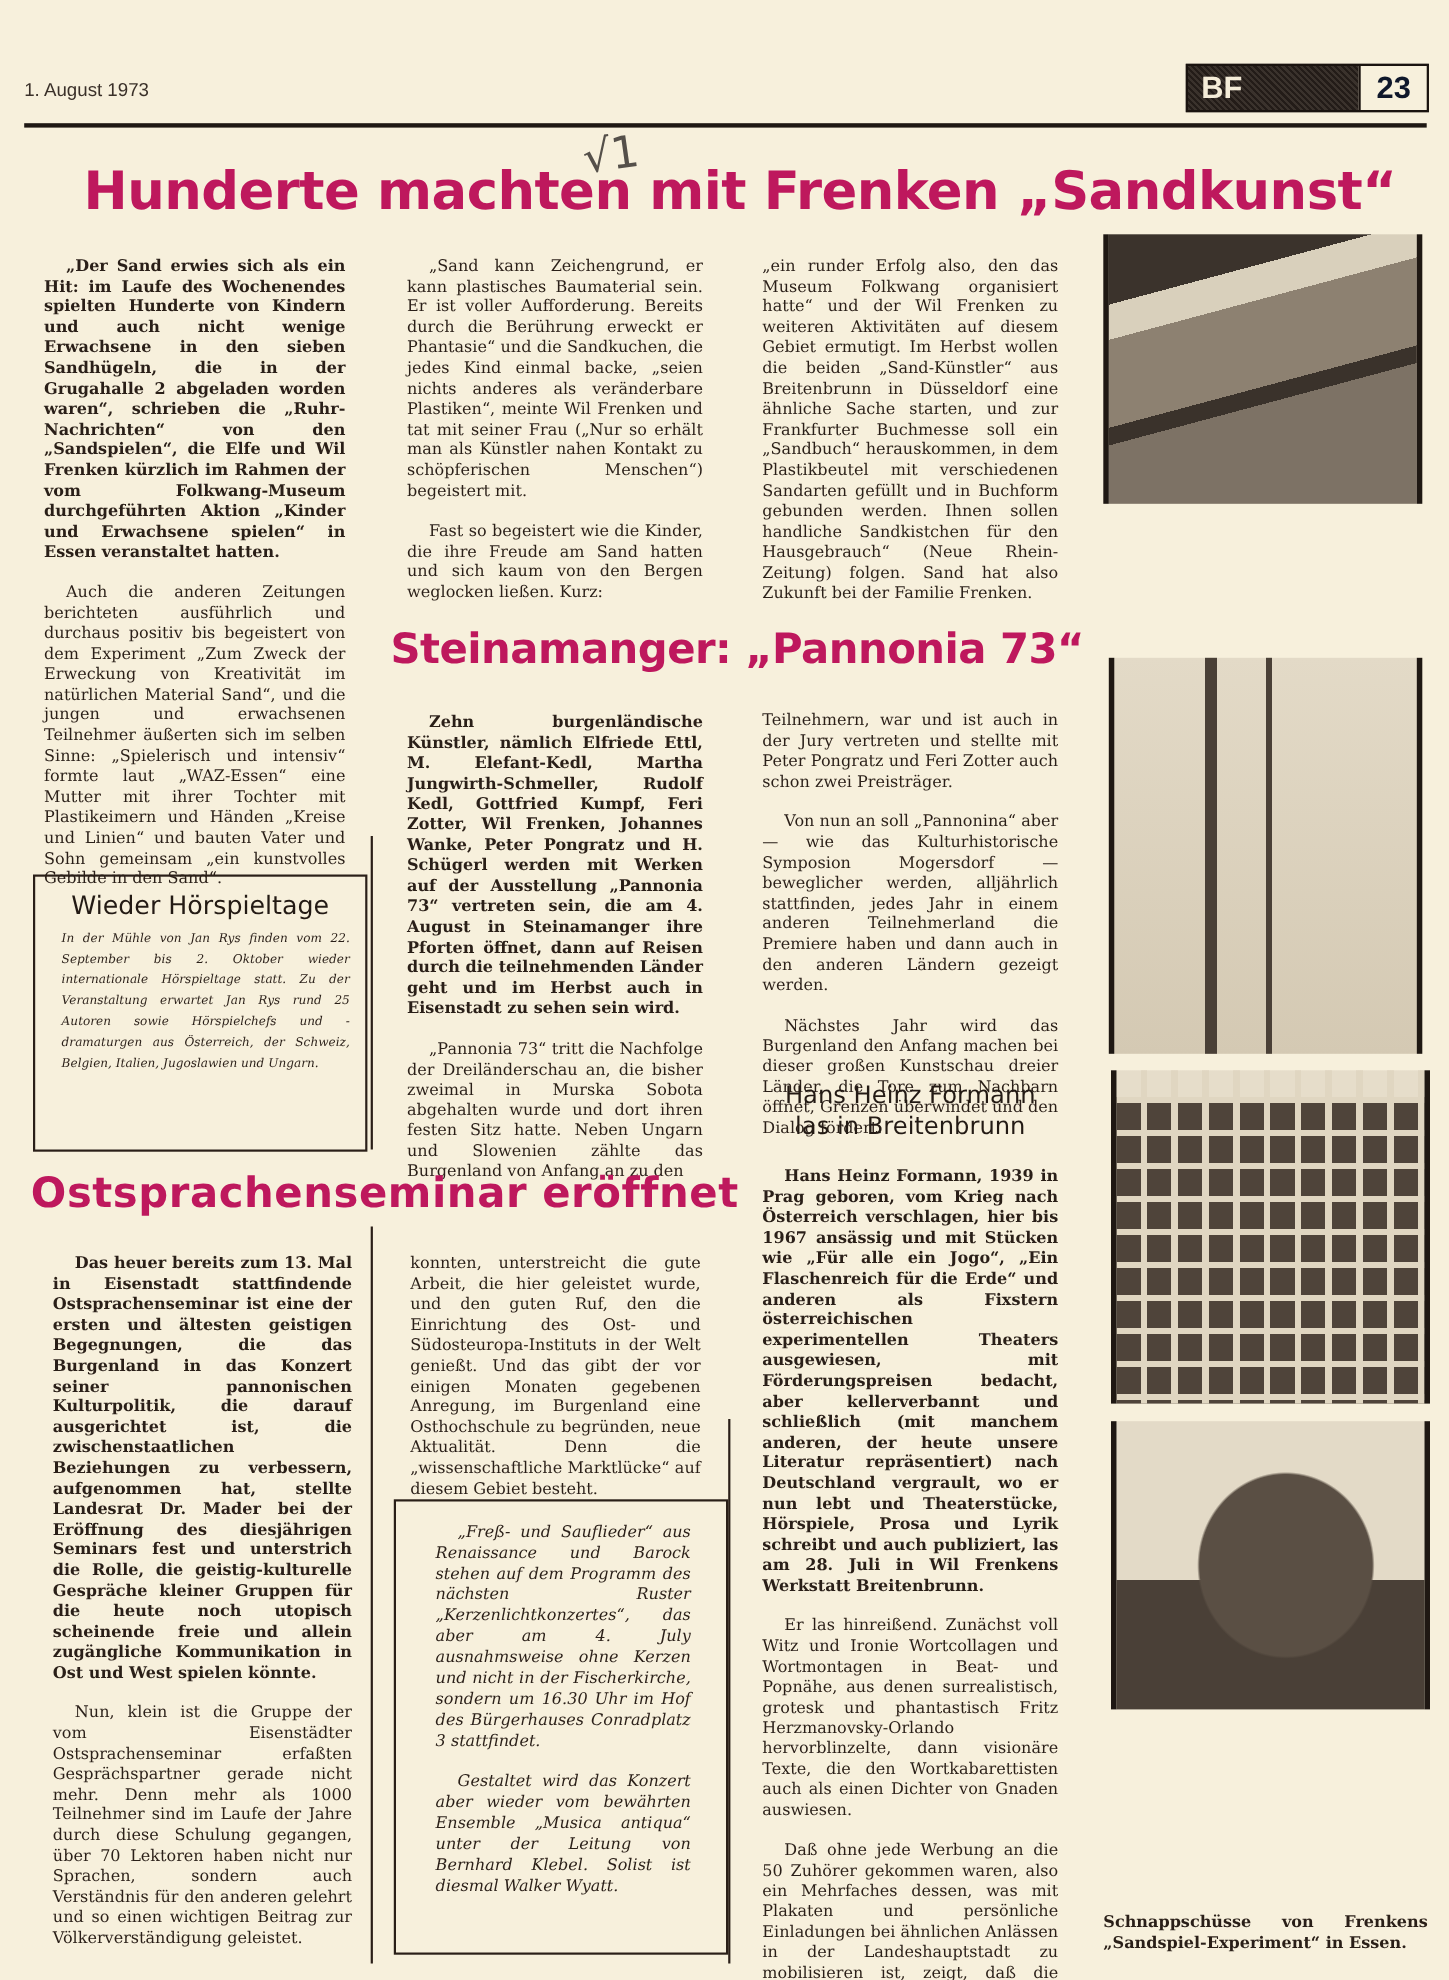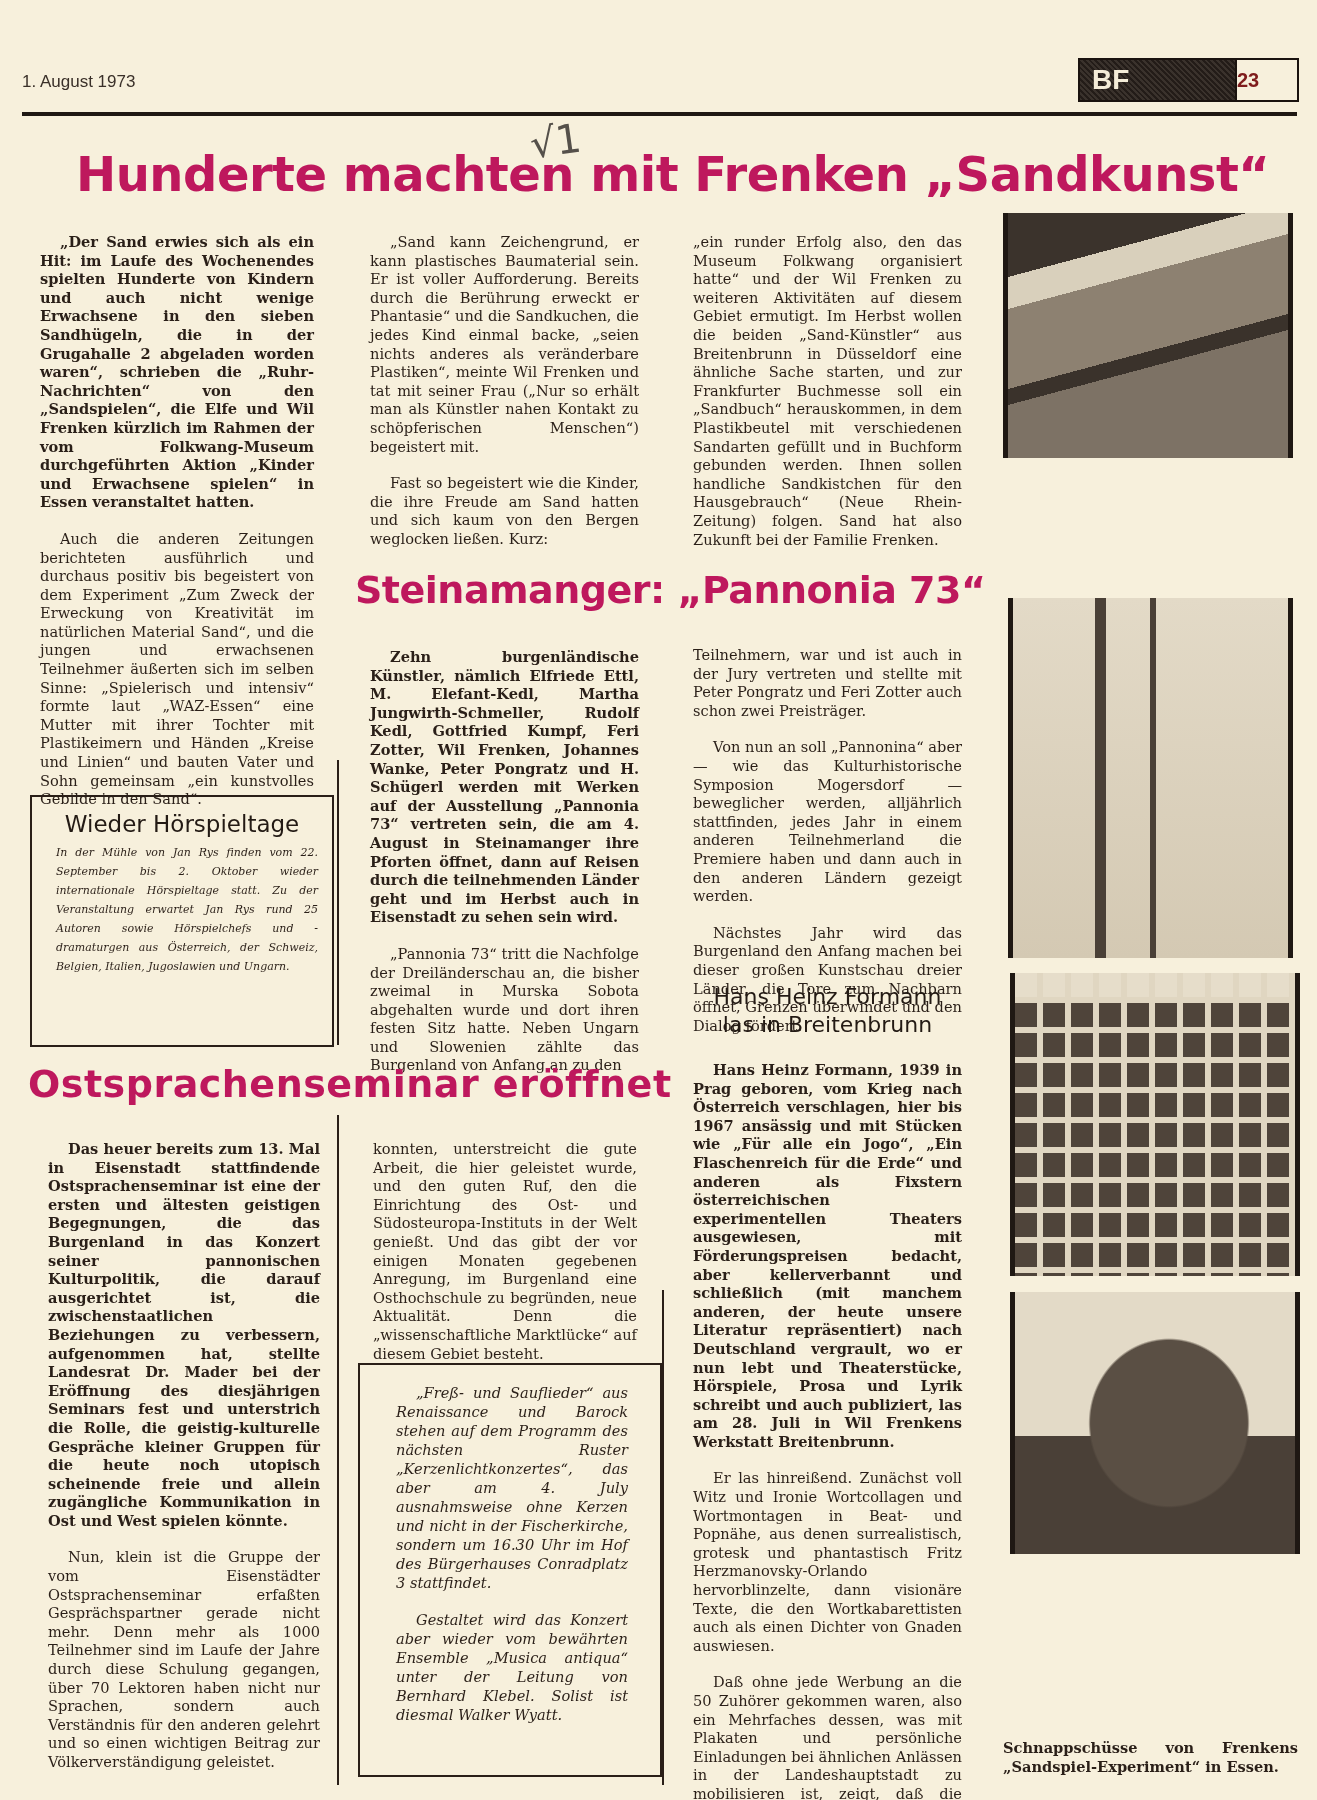--- a/index.html
+++ b/index.html
@@ -3,21 +3,21 @@
 <meta charset="utf-8">
 <style>
   html,body{margin:0;padding:0;}
   body{width:1317px;height:1800px;background:#f7f0dc;position:relative;overflow:hidden;color:#2a1f18;
        font-family:"DejaVu Serif",serif;}
   .abs{position:absolute;}
   .head-date{left:22px;top:72px;font-family:"Liberation Sans",sans-serif;font-size:17px;color:#3a3029;}
   .badge{left:1078px;top:58px;width:217px;height:40px;border:2px solid #1a130f;background:#2b2420;display:flex;}
   .badge .bf{flex:1;color:#f4ecd8;font-family:"Liberation Sans",sans-serif;font-weight:bold;font-size:28px;padding-left:12px;line-height:40px;
              background:repeating-linear-gradient(45deg,#3a322c 0 2px,#231c18 2px 4px);}
-  .badge .num{width:60px;background:#f7f0dc;border-left:2px solid #1a130f;font-family:"Liberation Sans",sans-serif;font-weight:bold;font-size:20px;text-align:left;line-height:40px;color:#7f1d1d;}
+  .badge .num{width:60px;background:#f7f0dc;border-left:2px solid #1a130f;font-family:"Liberation Sans",sans-serif;font-weight:bold;font-size:28px;text-align:center;line-height:40px;color:#0f172a;}
   .rule{left:22px;top:112px;width:1275px;height:4px;background:#1f1813;}
   .headline{font-family:"DejaVu Sans",sans-serif;color:#be185d;white-space:nowrap;letter-spacing:-0.5px;font-weight:bold;}
   .h1{left:76px;top:146px;font-size:48px;}
   .col{position:absolute;text-align:justify;hyphens:manual;}
   .col p{margin:18px;text-indent:20px;}
   .bold{font-weight:bold;}
   .txt{font-size:14.6px;line-height:18.6px;}
   .box{position:absolute;border:2px solid #2a1f18;}
   .box-title{font-family:"DejaVu Sans",sans-serif;text-align:center;color:#231a14;}
   .ital{font-style:italic;}

